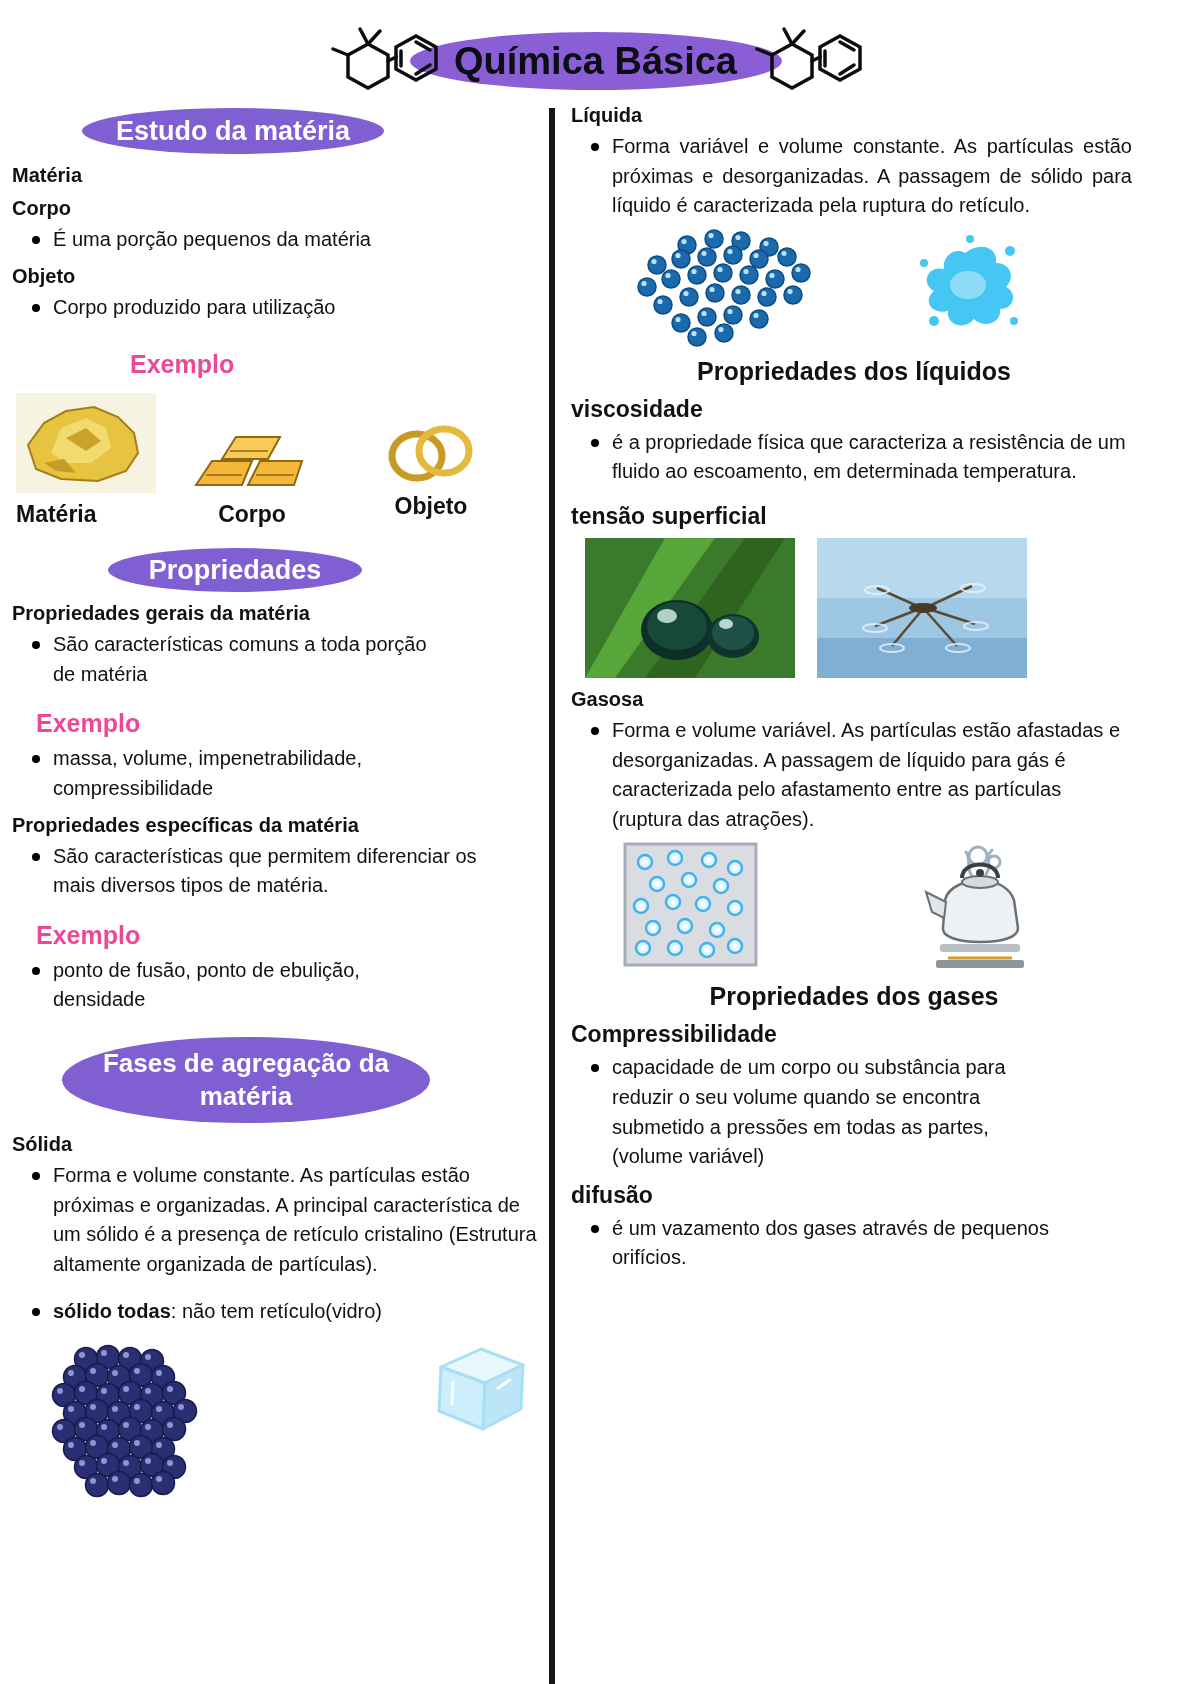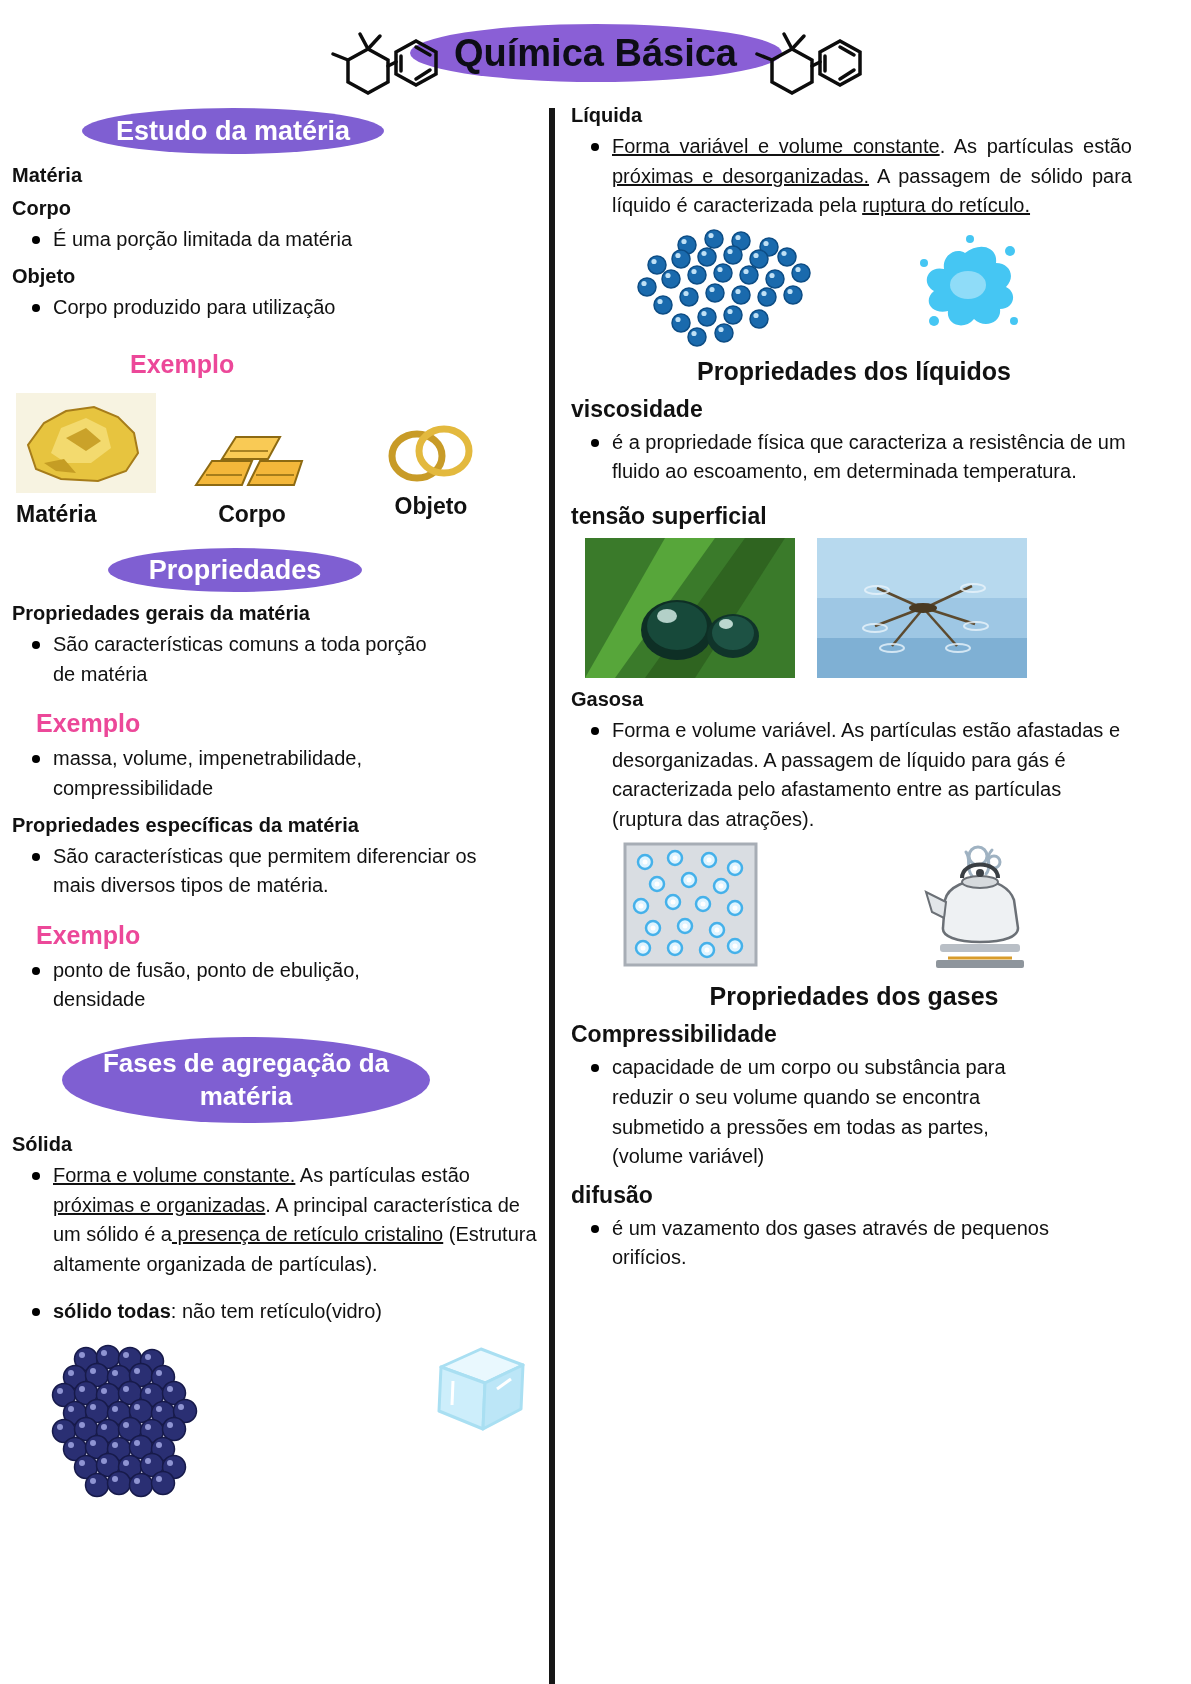--- a/index.html
+++ b/index.html
@@ -1,20 +1,20 @@
 <!DOCTYPE html>
 <html><head>
 <meta charset="utf-8">
 <style>
   * { margin:0; padding:0; box-sizing:border-box; }
   body { background:#ffffff; font-family:"Liberation Sans", sans-serif; color:#111; }
   .page { width:1191px; height:1684px; position:relative; background:#fff; overflow:hidden; }
 
   
-  .title-row { display:flex; justify-content:center; height:98px; padding-top:24px; }
+  .title-row { display:flex; justify-content:center; align-items:center; height:98px; padding-top:24px; }
   .title-pill { background:#8a5fd6; border-radius:50%; width:372px; height:58px; display:flex; align-items:center; justify-content:center; margin:0 -34px; z-index:0; }
   .title-pill h1 { font-size:38px; font-weight:bold; color:#0d0d16; white-space:nowrap; }
   .mol { z-index:1; }
 
   
   .divider { position:absolute; left:549px; top:108px; bottom:0; width:6px; background:#161616; }
   .cols { display:flex; align-items:flex-start; }
   .col-left { width:549px; padding:2px 8px 0 12px; }
   .col-right { width:636px; padding:2px 14px 0 16px; margin-left:6px; }
 
@@ -25,21 +25,21 @@
   .pill-fases  { width:368px; height:86px; font-size:26px; line-height:1.25; padding:0 36px; margin:22px 0 0 50px; }
 
   .term { font-size:20px; font-weight:bold; margin:10px 0 2px 0; }
   .term-sm { font-size:23px; }
   .center-head { font-size:25px; font-weight:bold; text-align:center; margin:10px 40px 6px 0; }
 
   .bullet { display:flex; margin:5px 0 5px 14px; }
   .dot { width:8px; height:8px; background:#000; border-radius:50%; margin:11px 13px 0 6px; flex:none; }
   .bt { font-size:20px; line-height:1.48; max-width:520px; }
   .just { text-align:justify; }
-  .u { text-decoration:underline; }
+  .u { }
   .b { font-weight:bold; }
   .w350{max-width:350px} .w400{max-width:400px} .w430{max-width:430px}
   .w470{max-width:470px} .w480{max-width:480px} .w505{max-width:505px}
 
   .exemplo { color:#ec4899; font-size:25px; font-weight:bold; margin:20px 0 6px 24px; }
   .exemplo-1 { margin:28px 0 8px 118px; }
 
   .img-row { display:flex; align-items:flex-start; }
   figure { display:flex; flex-direction:column; }
   figcaption { font-size:23px; font-weight:bold; margin-top:8px; }
@@ -101,21 +101,21 @@
 
     <div class="col-left">
 
       <div class="pill pill-estudo">Estudo da matéria</div>
 
       <h2 class="term">Matéria</h2>
 
       <h2 class="term">Corpo</h2>
       <div class="bullet">
         <span class="dot"></span>
-        <p class="bt">É uma porção limitada da matéria</p>
+        <p class="bt">É uma porção pequenos da matéria</p>
       </div>
 
       <h2 class="term">Objeto</h2>
       <div class="bullet">
         <span class="dot"></span>
         <p class="bt">Corpo produzido para utilização</p>
       </div>
 
       <div class="exemplo exemplo-1">Exemplo</div>
 

